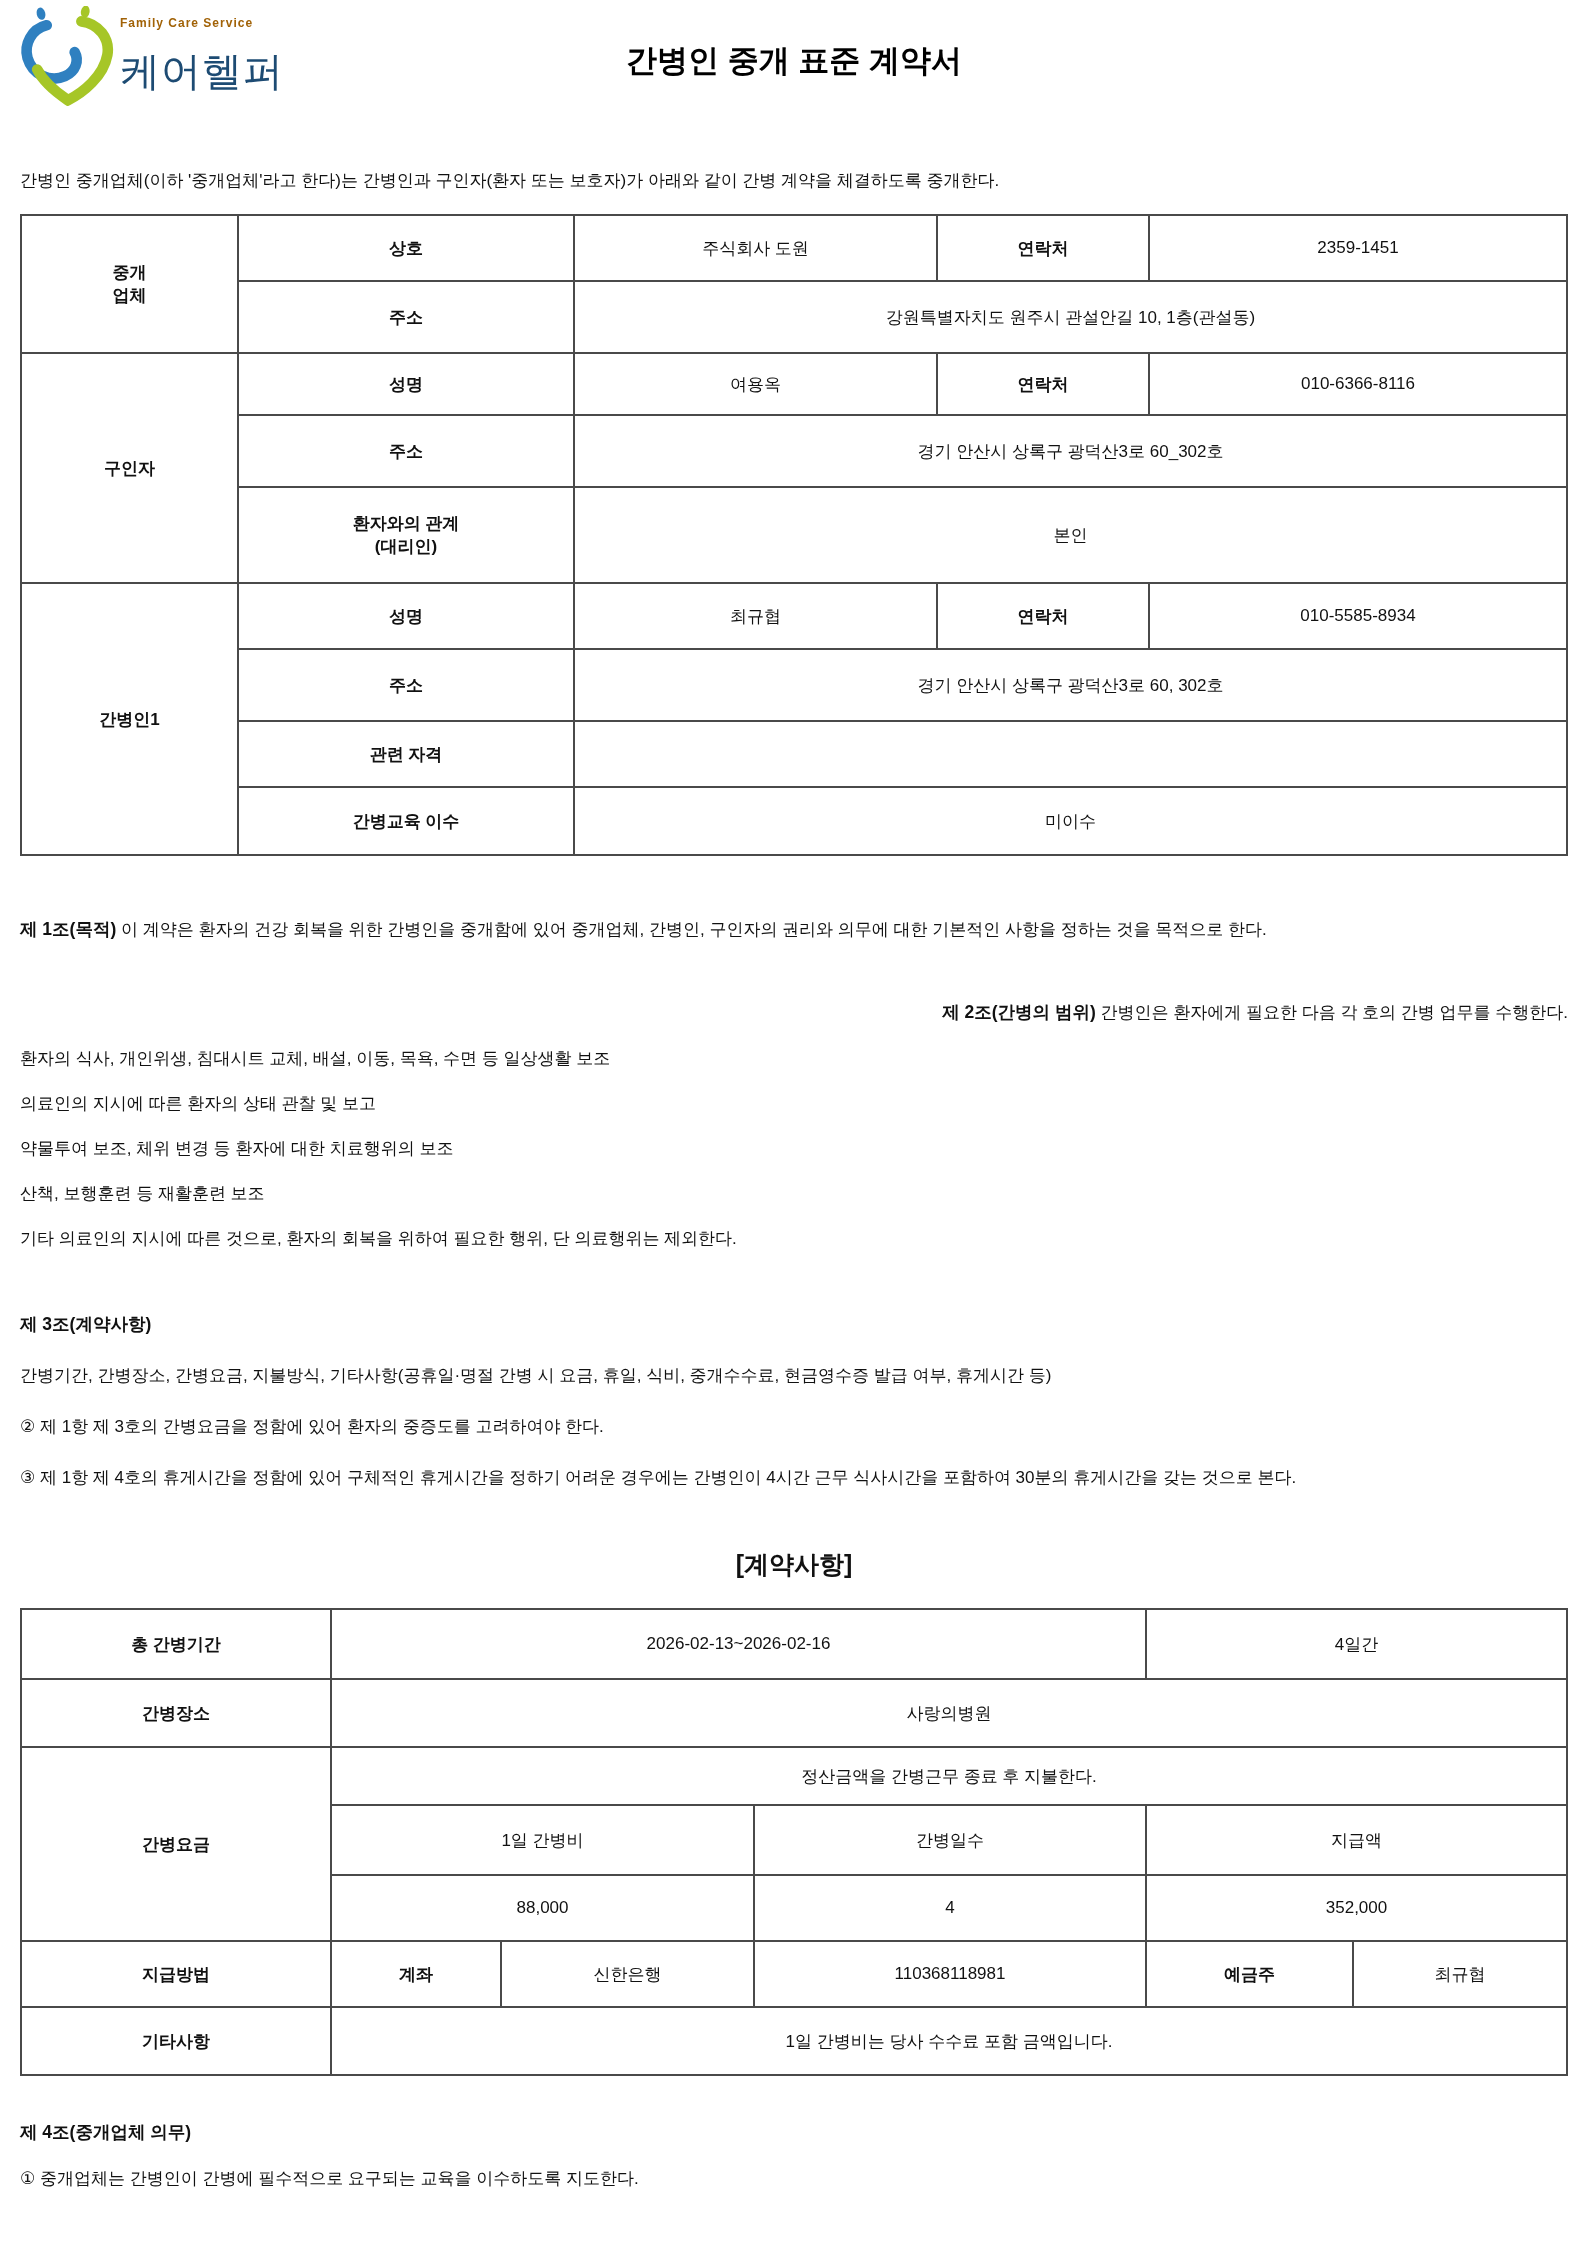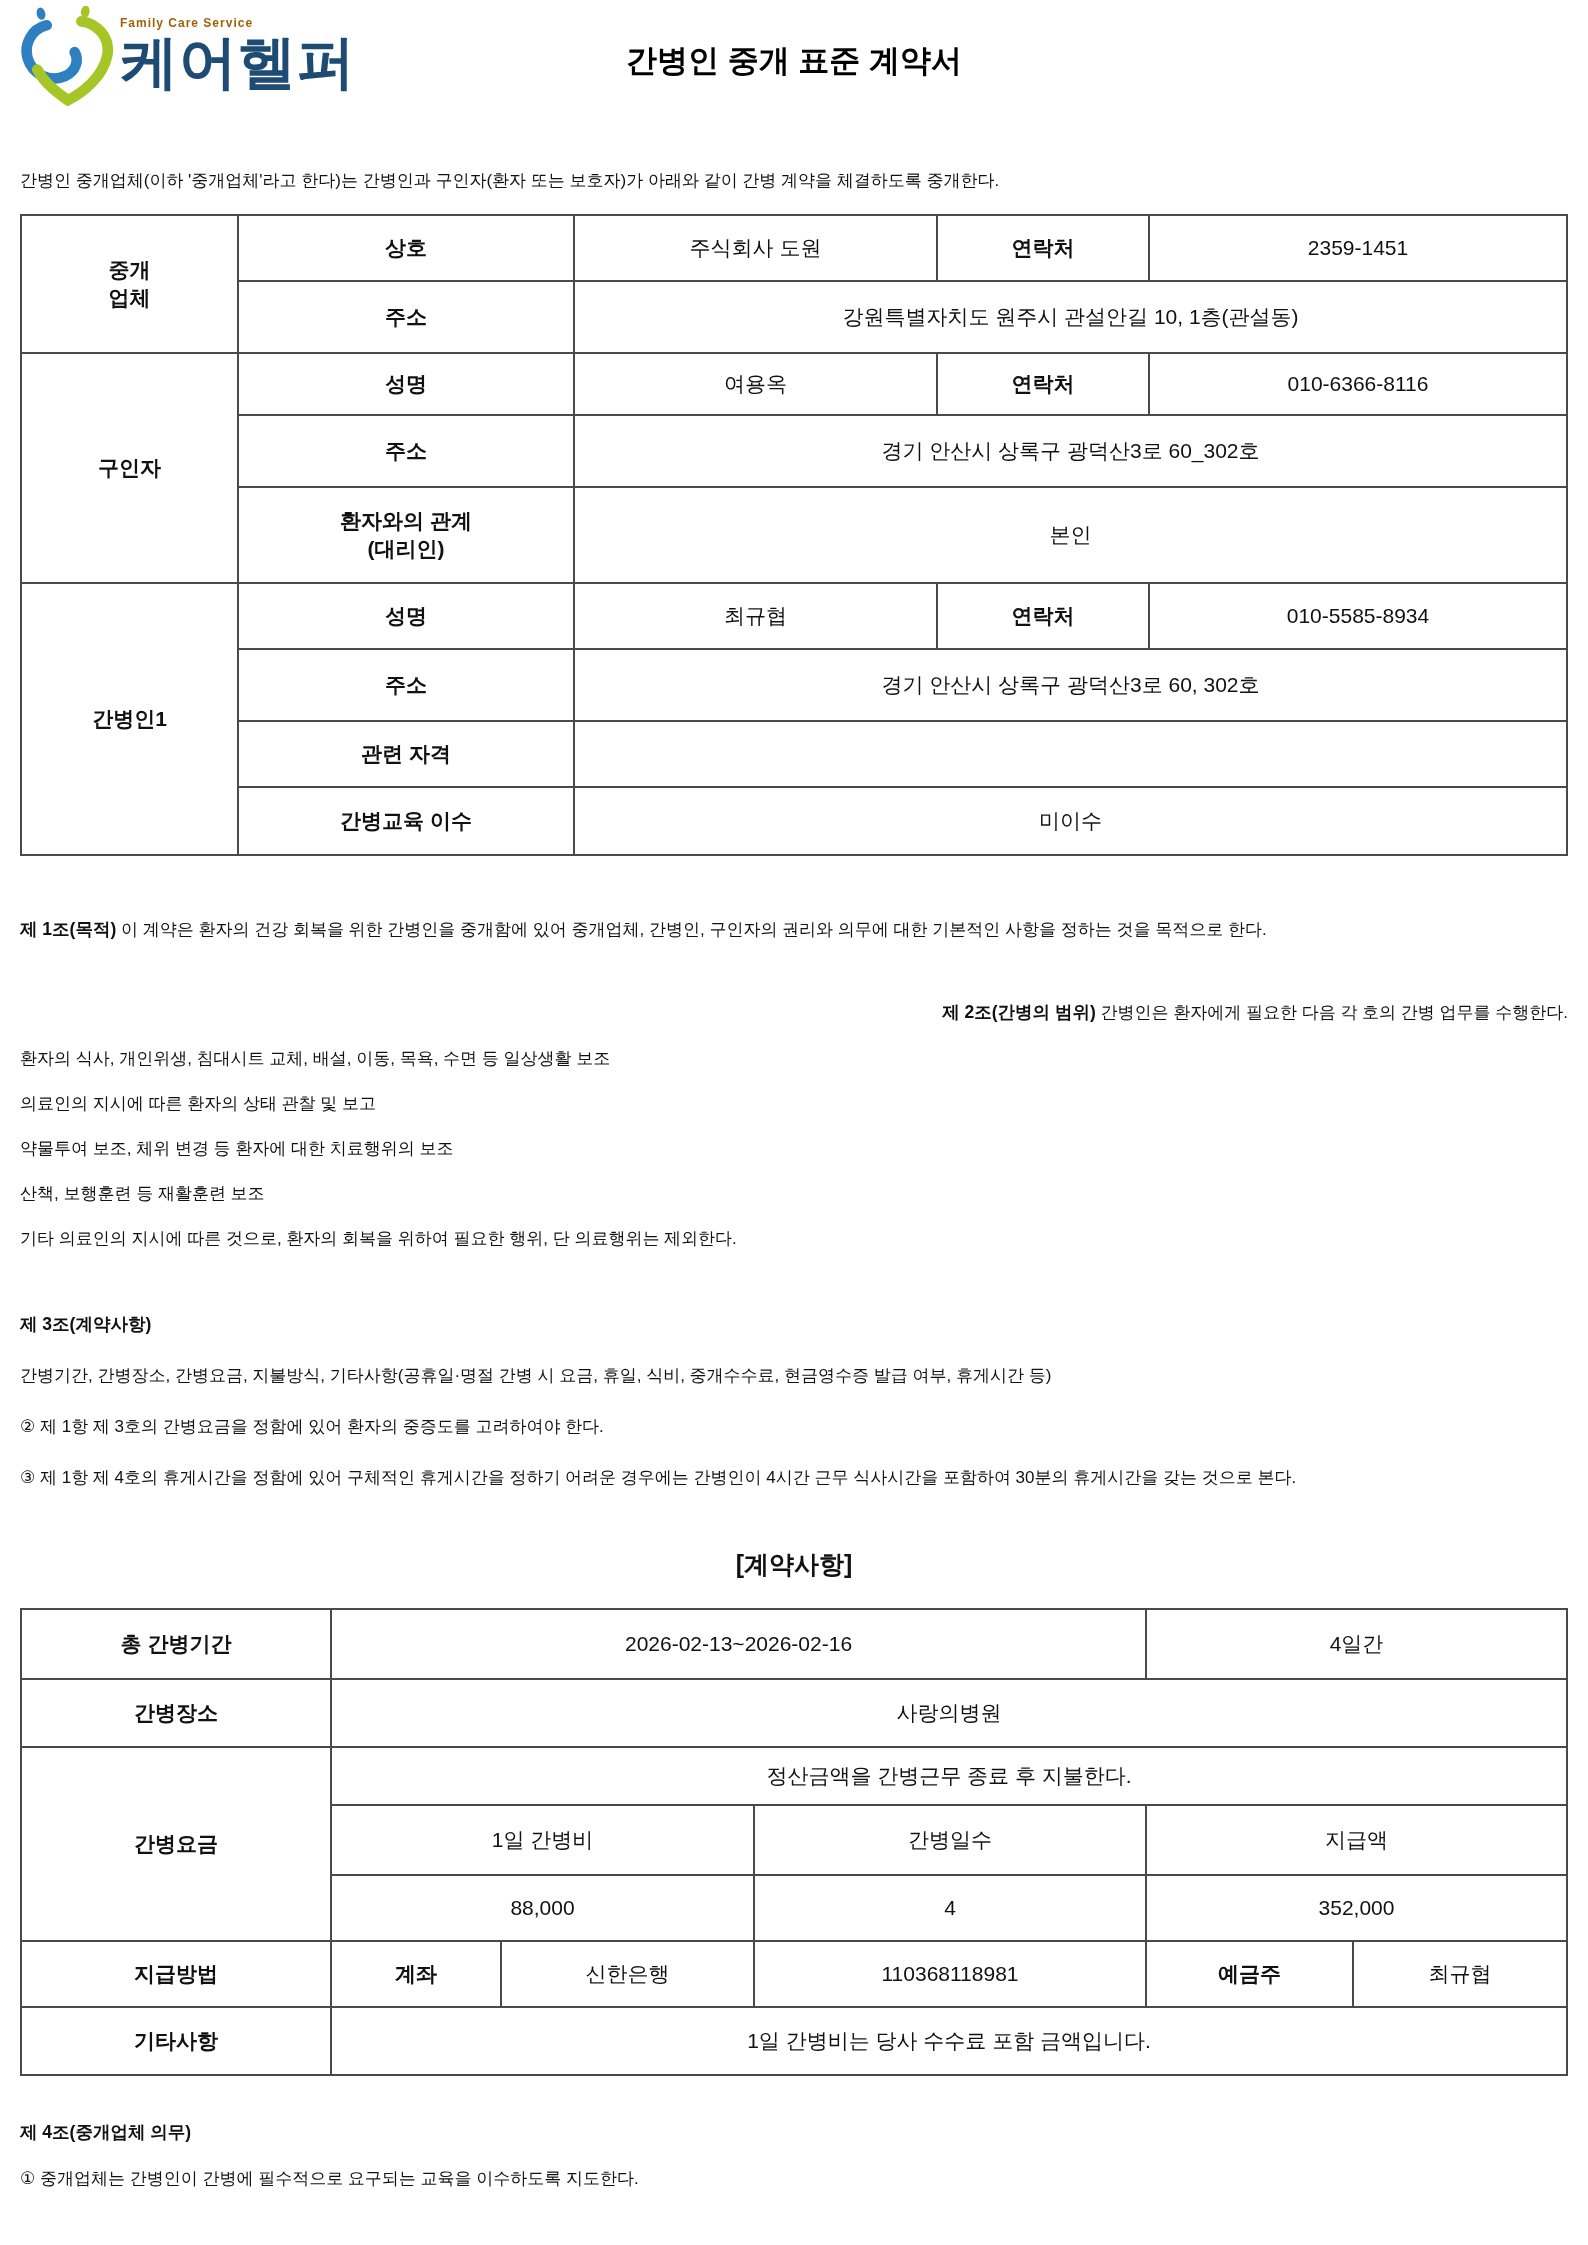--- a/index.html
+++ b/index.html
@@ -10,21 +10,21 @@
     -webkit-font-smoothing:antialiased;
   }
   .doc{padding:0 20px;box-sizing:border-box;width:1588px;}
 
   
   .header{position:relative;height:118px;}
   .logo{position:absolute;left:-4px;top:6px;display:flex;align-items:flex-start;}
   .logo-mark{width:100px;height:100px;flex:0 0 auto;}
   .logo-text{margin-left:4px;padding-top:10px;}
   .tagline{font-size:12px;color:#a16207;letter-spacing:1px;font-weight:600;}
-  .brand{font-size:58px;font-weight:700;color:#1d4b73;letter-spacing:1px;line-height:1.05;margin-top:2px;}
+  .brand{font-size:40px;font-weight:400;color:#1d4b73;letter-spacing:1px;line-height:1.05;margin-top:20px;}
   .title{position:absolute;left:0;right:0;top:40px;margin:0;text-align:center;
          font-size:31px;font-weight:800;color:#000;}
 
   
   .intro{margin:50px 0 0 0;font-size:17px;line-height:26px;}
   p{margin:0;}
   .article{font-size:17px;line-height:26px;}
   .art-title{font-weight:800;font-size:17.5px;}
   .a1{margin-top:60px;}
   .a2-head{margin-top:56px;text-align:right;}
@@ -34,21 +34,21 @@
   .a3-items{margin-top:24px;}
   .a3-items p{line-height:32px;margin:0 0 19px 0;}
   .a3-items p.tight{margin-bottom:2px;}
   .a4-head{margin-top:44px;font-weight:800;font-size:17.5px;}
   .a4-items{margin-top:22px;}
   .contract-heading{margin-top:54px;text-align:center;font-size:25px;font-weight:800;}
 
   
   table.tbl{border-collapse:collapse;table-layout:fixed;width:100%;}
   table.tbl td{border:2px solid #4a4a4a;text-align:center;vertical-align:middle;
-               font-size:21px;padding:4px 10px;overflow:hidden;}
+               font-size:17px;padding:4px 10px;overflow:hidden;}
   td.lbl{font-weight:800;}
   td.pre{white-space:pre-line;}
   td.leftal{text-align:left;padding-left:16px;}
   .parties{margin-top:20px;}
   .contract-table{margin-top:27px;border-radius:12px;}
   tr.r62{height:62px;} tr.r66{height:66px;} tr.r68{height:68px;} tr.r70{height:70px;}
   tr.r72{height:72px;} tr.r58{height:58px;} tr.r96{height:96px;}
 </style>
 </head>
 <body>

